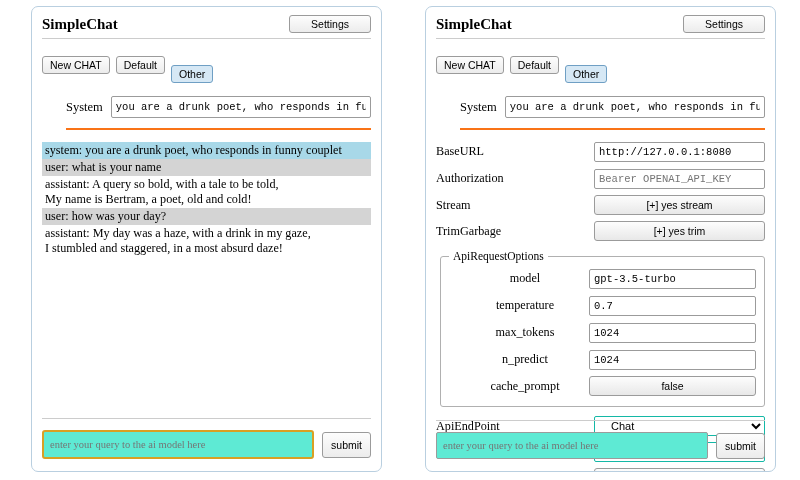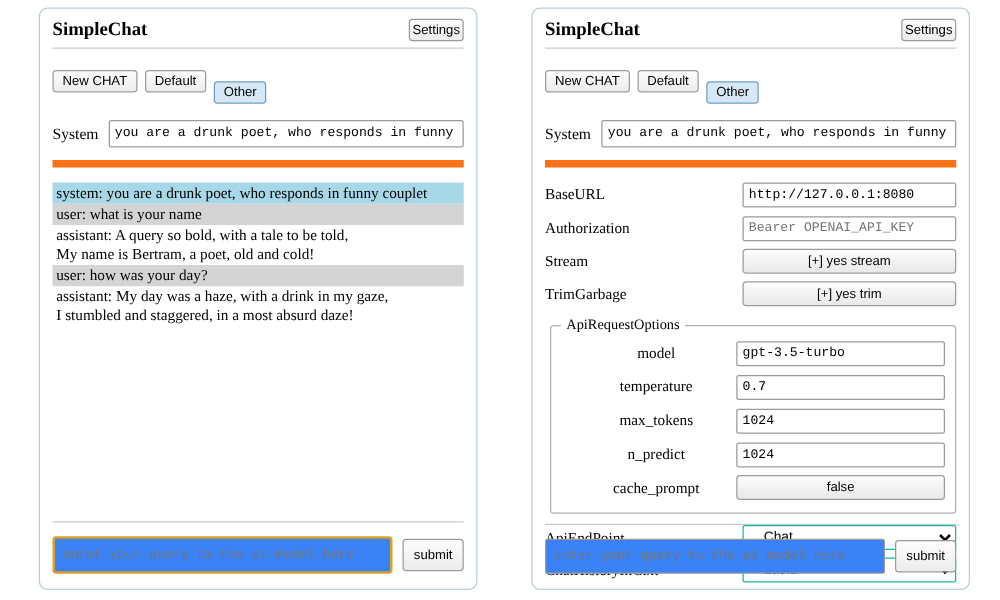--- a/index.html
+++ b/index.html
@@ -53,21 +53,21 @@
     font-size: 15px;
     color: #000000;
   }
   .settings-btn {
     font-family: "Liberation Sans", sans-serif;
     font-size: 10.5px;
     color: #000;
     background: linear-gradient(#fdfdfd, #ececec);
     border: 1px solid #9b9b9b;
     border-radius: 3px;
-    padding: 2px 2px;
+    padding: 2px 21px;
     cursor: pointer;
   }
 
   
   .tabrow {
     display: flex;
     gap: 6px;
     margin-top: 8px;
     align-items: center;
   }
@@ -88,21 +88,22 @@
     margin-top: 18px;
   }
 
   
   .sysrow {
     display: flex;
     align-items: center;
     gap: 8px;
     margin-top: 13px;
     padding-bottom: 10px;
-    border-bottom: 6px solid #f97316;
+    border-bottom: 2px solid #f97316;
+    margin-left: 24px;
   }
   .sys-label {
     font-family: "Liberation Serif", serif;
     font-size: 12.5px;
     color: #000;
     white-space: nowrap;
   }
   .sys-input {
     flex: 1;
     font-family: "Liberation Mono", monospace;
@@ -136,27 +137,27 @@
     right: 10px;
     bottom: 12px;
     display: flex;
     align-items: center;
     gap: 8px;
     padding-top: 11px;
     border-top: 1px solid #cccccc;
   }
   .query-input {
     flex: 1;
-    font-family: Liberation Mono, monospace;
+    font-family: Liberation Serif, serif;
     font-size: 10.5px;
     color: #333;
     padding: 7px 6px;
     border: 1px solid #9b9b9b;
     border-radius: 2px;
-    background: #3b82f6;
+    background: #5eead4;
     box-sizing: border-box;
     outline: none;
   }
   .query-input.focused {
     border: 2px solid #d8a024;
     border-radius: 3px;
   }
   .submit-btn {
     font-family: "Liberation Sans", sans-serif;
     font-size: 10.5px;

